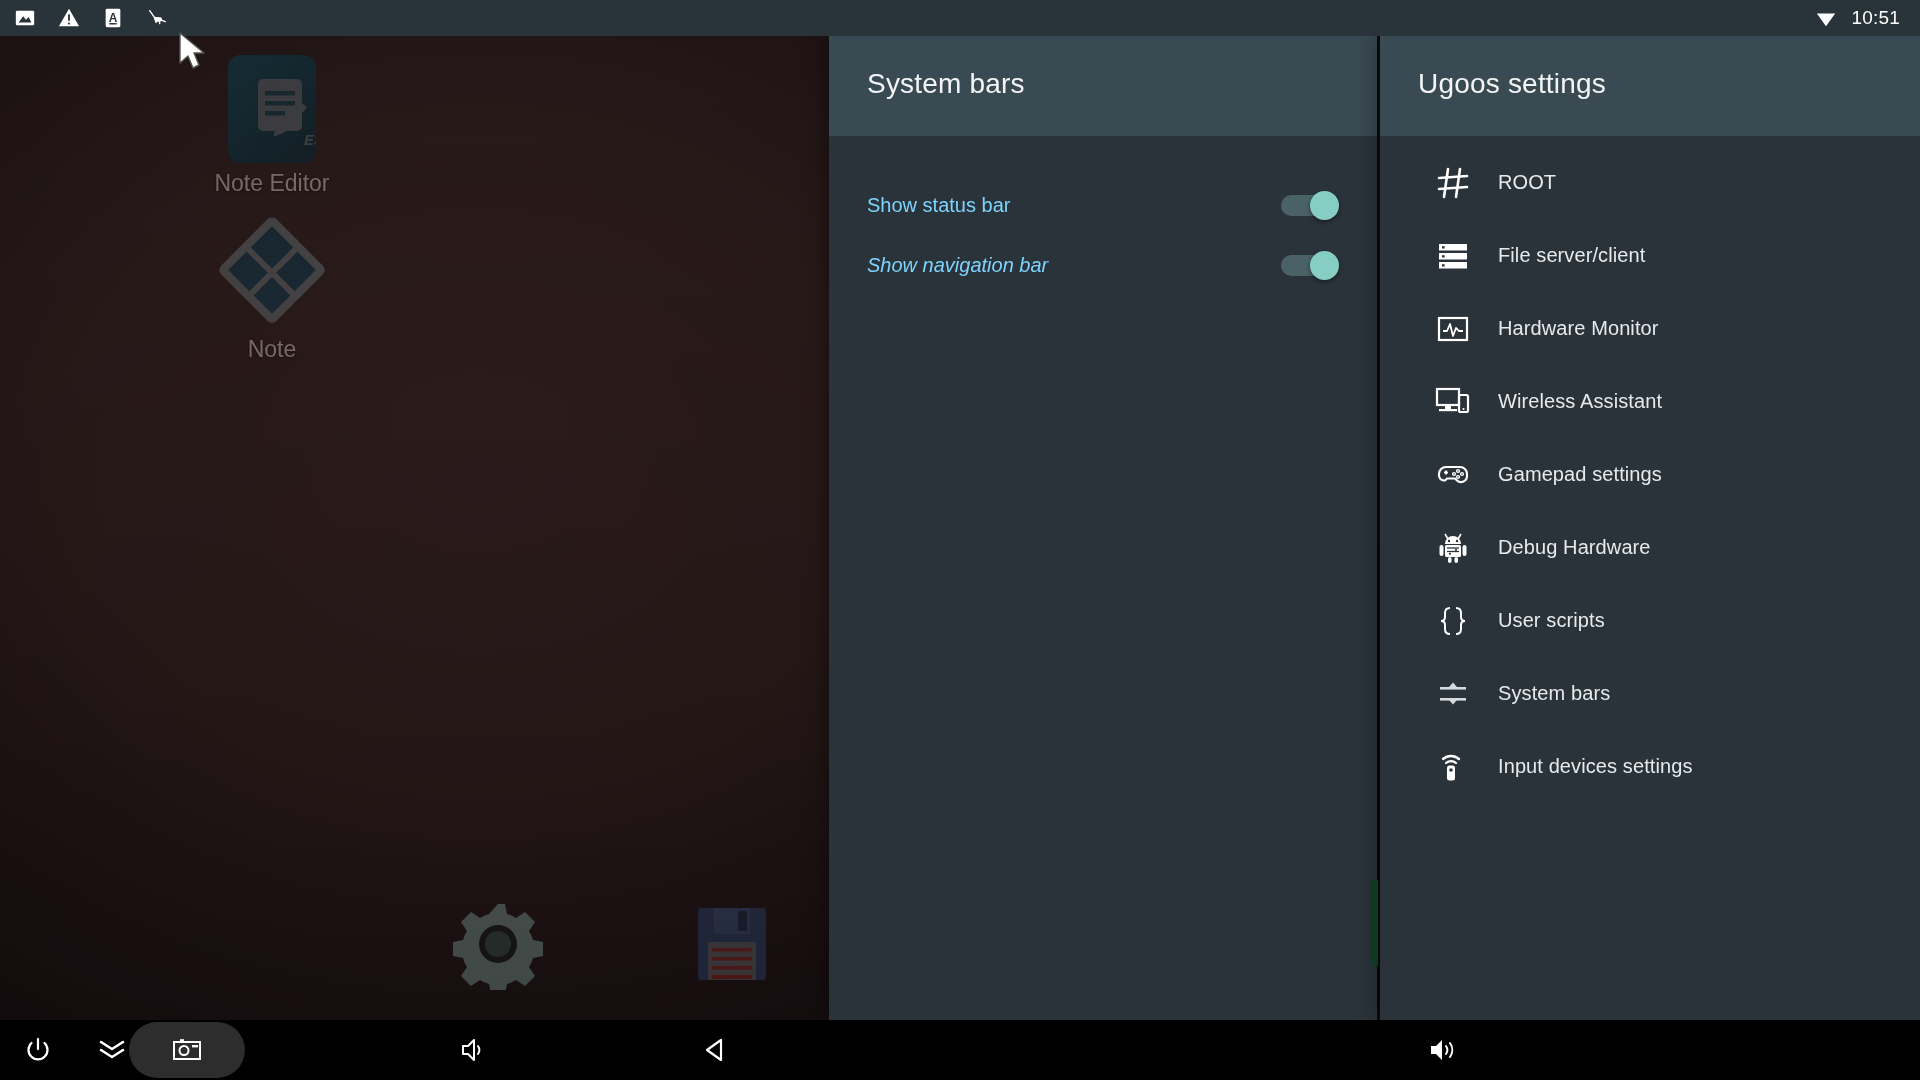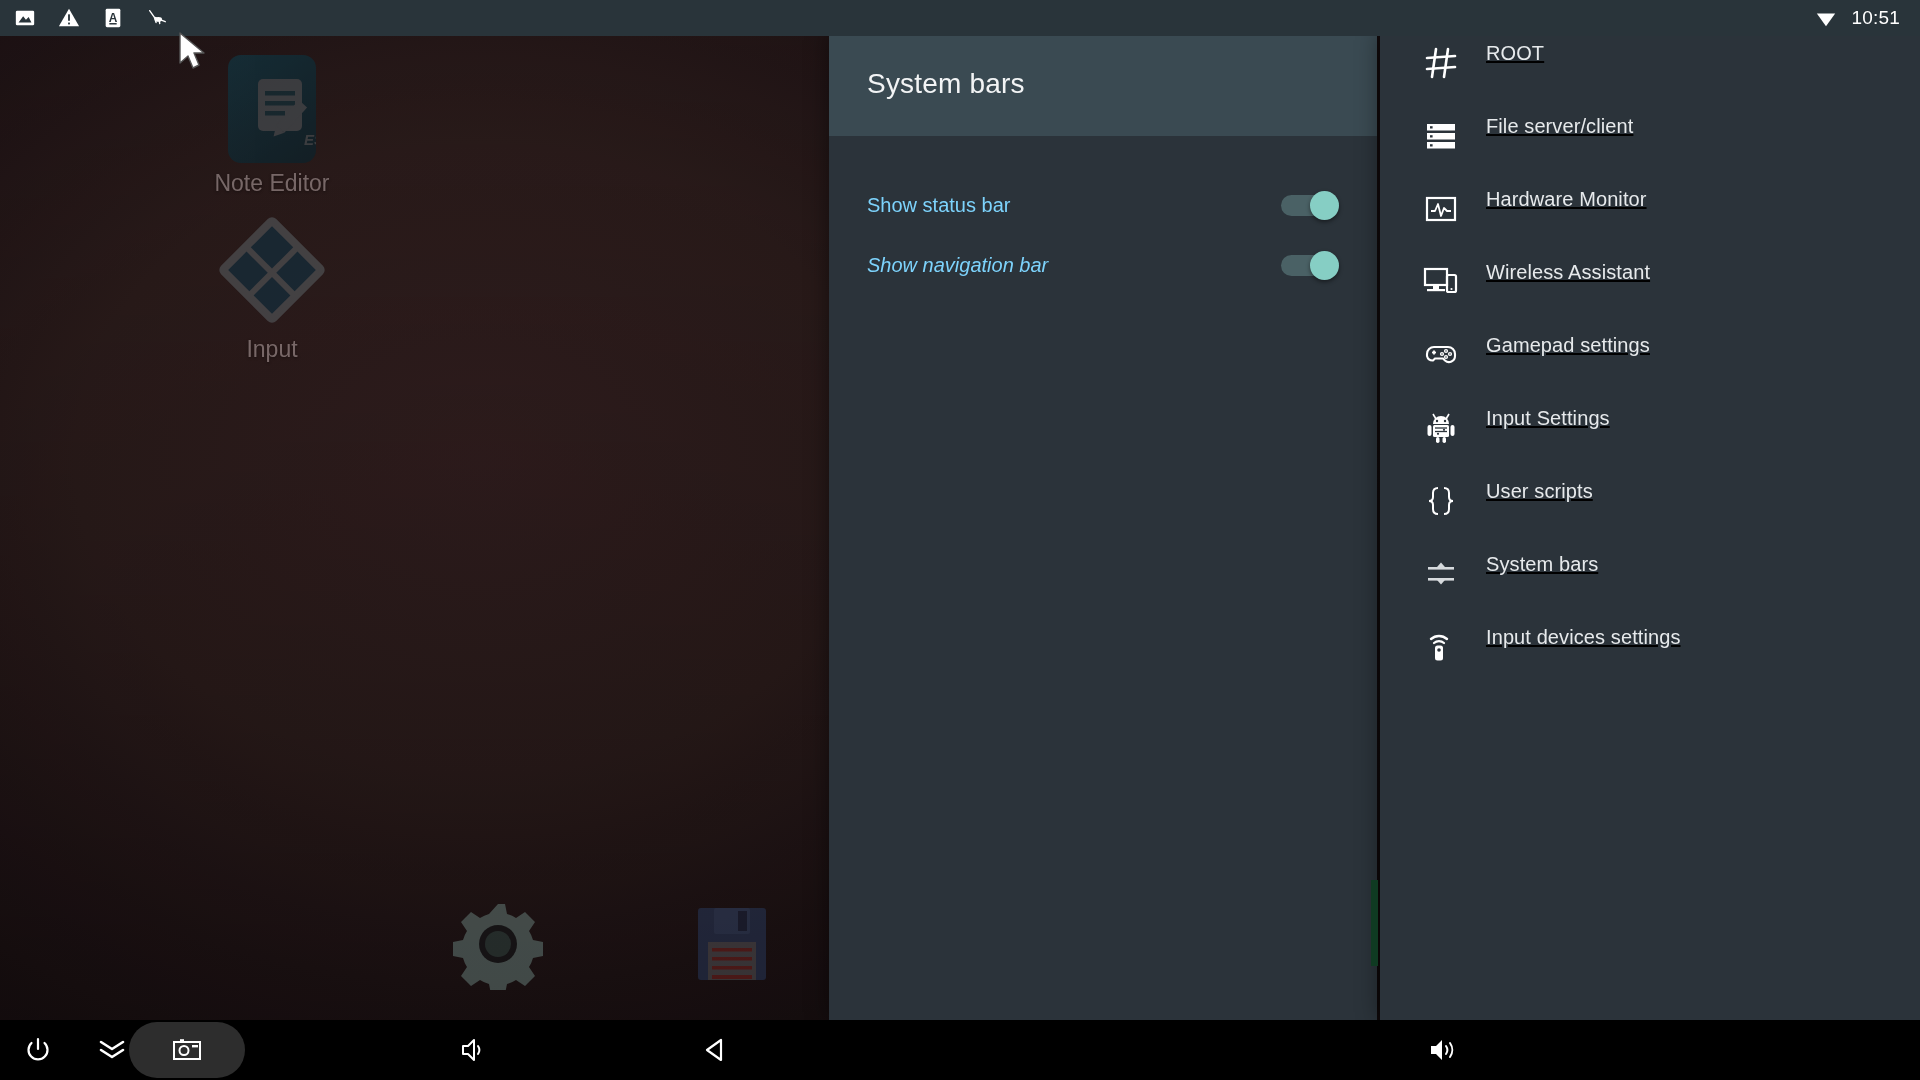--- a/index.html
+++ b/index.html
@@ -81,21 +81,21 @@
   }
   .toggle .knob{
     position:absolute; right:0; top:0; width:29px; height:29px;
     border-radius:50%; background:#86cec4;
     box-shadow:0 2px 4px rgba(0,0,0,.45);
   }
 
   
   .ulist{ padding-top:10px; }
   .urow{
-    height:73px; display:flex; align-items:flex-start; padding-left:38px;text-decoration:underline;
+    height:73px; display:flex; align-items:center; padding-left:50px;
   }
   .urow .uicon{
     width:46px; height:42px; display:flex; align-items:center; justify-content:center;
     margin-right:22px; flex:0 0 46px;
   }
   .urow .ulabel{ color:#e7eaec; font-size:20px; letter-spacing:.1px; }
 
   
   #panel-gap-scroll{
     position:absolute; left:1371px; top:880px; width:7px; height:86px;
@@ -149,21 +149,21 @@
 <div class="app" id="app-kodi">
   <svg class="kodi-logo" viewBox="0 0 110 110">
     <g transform="rotate(45 55 55)">
       <rect x="16" y="16" width="78" height="78" rx="6" fill="#5a6165"></rect>
       <rect x="24" y="24" width="30" height="30" fill="#0d3346"></rect>
       <rect x="24" y="60" width="30" height="26" fill="#0d3346"></rect>
       <rect x="60" y="24" width="26" height="30" fill="#0d3346"></rect>
       <rect x="60" y="60" width="26" height="26" fill="#0d3346"></rect>
     </g>
   </svg>
-  <div class="label">Input</div>
+  <div class="label">Note</div>
 </div>
 
 <div id="dock-gear">
   <svg width="92" height="92" viewBox="0 0 92 92">
     <path fill="#9fcfc6" d="M46 6 l7 0 2 10 a32 32 0 0 1 9 4 l9-6 5 5 5 5 -6 9 a32 32 0 0 1 4 9 l10 2 0 7 0 7 -10 2 a32 32 0 0 1 -4 9 l6 9 -5 5 -5 5 -9-6 a32 32 0 0 1 -9 4 l-2 10 -7 0 -7 0 -2-10 a32 32 0 0 1 -9-4 l-9 6 -5-5 -5-5 6-9 a32 32 0 0 1 -4-9 l-10-2 0-7 0-7 10-2 a32 32 0 0 1 4-9 l-6-9 5-5 5-5 9 6 a32 32 0 0 1 9-4 z"></path>
     <circle cx="46" cy="46" r="19" fill="#0d1d1f"></circle>
     <circle cx="46" cy="46" r="13" fill="#3e6b63"></circle>
   </svg>
 </div>
 
@@ -225,20 +225,23 @@
   <div class="sbrow" style="margin-top:-14px;font-style:italic;">
     <span class="rlabel">Show navigation bar</span>
     <span class="toggle">
       <span class="track"></span>
       <span class="knob"></span>
     </span>
   </div>
 </div>
 
 <div class="panel" id="panel-ugoos">
+  <div class="phead">
+    <span class="ptitle">Ugoos settings</span>
+  </div>
 
   <div class="ulist">
 
     <div class="urow">
       <span class="uicon">
         <svg width="34" height="34" viewBox="0 0 34 34">
           <g stroke="#fff" stroke-width="2.6" stroke-linecap="round">
             <line x1="12" y1="3" x2="8" y2="31"></line>
             <line x1="24" y1="3" x2="20" y2="31"></line>
             <line x1="3" y1="12" x2="31" y2="10"></line>
@@ -313,21 +316,21 @@
           <rect x="3.5" y="14" width="4" height="11" rx="2" fill="#fff"></rect>
           <rect x="26.5" y="14" width="4" height="11" rx="2" fill="#fff"></rect>
           <rect x="12" y="26" width="3.5" height="6" rx="1.7" fill="#fff"></rect>
           <rect x="18.5" y="26" width="3.5" height="6" rx="1.7" fill="#fff"></rect>
           <line x1="11" y1="17" x2="23" y2="17" stroke="#2b333a" stroke-width="1.3"></line>
           <line x1="11" y1="20.5" x2="23" y2="20.5" stroke="#2b333a" stroke-width="1.3"></line>
           <circle cx="14" cy="22.8" r="1.1" fill="#2b333a"></circle>
           <circle cx="20" cy="18.8" r="1.1" fill="#2b333a"></circle>
         </svg>
       </span>
-      <span class="ulabel">Input Settings</span>
+      <span class="ulabel">Debug Hardware</span>
     </div>
 
     <div class="urow">
       <span class="uicon">
         <svg width="34" height="34" viewBox="0 0 34 34">
           <path d="M14 4 q-5 0 -5 5 v4 q0 4 -4 4 q4 0 4 4 v4 q0 5 5 5" fill="none" stroke="#fff" stroke-width="2"></path>
           <path d="M20 4 q5 0 5 5 v4 q0 4 4 4 q-4 0 -4 4 v4 q0 5 -5 5" fill="none" stroke="#fff" stroke-width="2"></path>
         </svg>
       </span>
       <span class="ulabel">User scripts</span>

